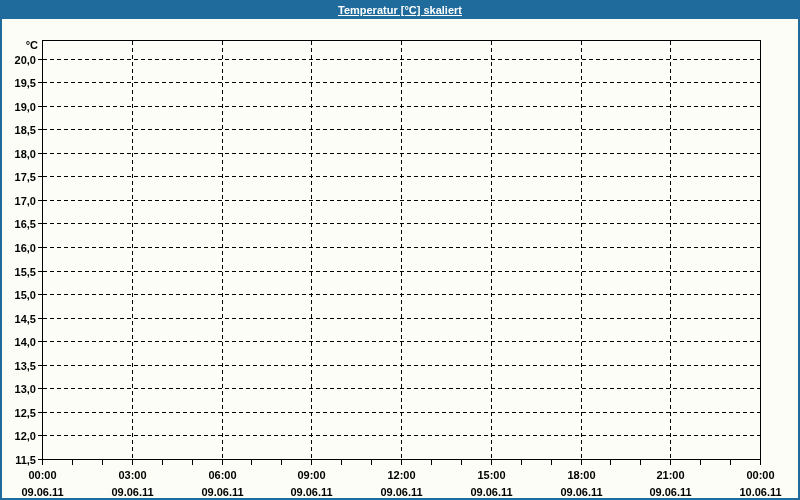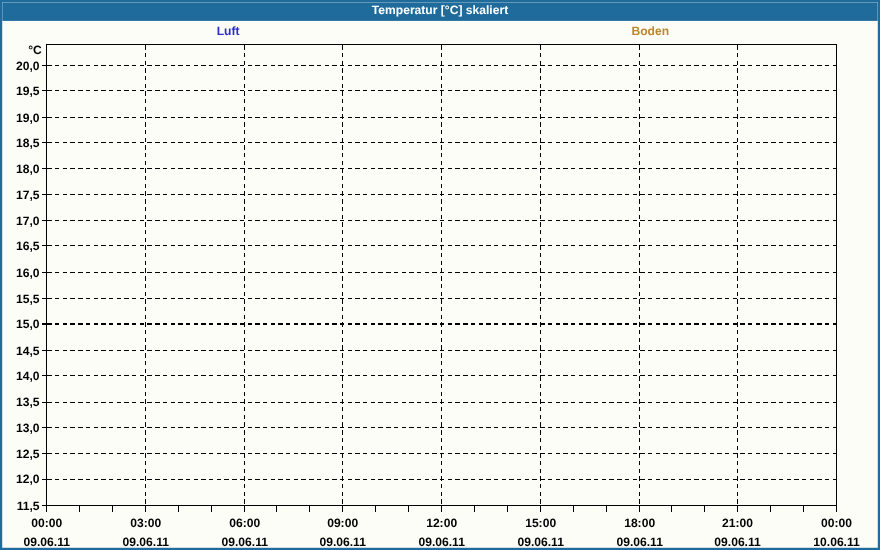--- a/index.html
+++ b/index.html
@@ -5,39 +5,35 @@
   * { margin:0; padding:0; box-sizing:border-box; }
   html,body { width:800px; height:500px; }
   body { font-family:"Liberation Sans","DejaVu Sans",sans-serif; background:#fff; }
   .window {
     position:relative; width:800px; height:500px;
     border:2px solid #1e6b9c; background:#fdfdf8; overflow:hidden;
   }
   .titlebar {
     position:absolute; left:0; top:0; width:796px; height:17px;
     background:#1e6b9c; color:#fff; text-align:center;
-    font-size:11px; font-weight:bold; line-height:16px;
+    font-size:11px; font-weight:bold; line-height:16px;text-decoration:underline;
   }
   .legend { position:absolute; left:0; top:17px; width:796px; height:20px; }
   .legend span { position:absolute; top:4px; font-size:11px; font-weight:bold; white-space:nowrap; }
   .legend .luft  { left:195px; color:#2d2dcb; }
   .legend .boden { left:572px; color:#bd8732; }
   svg.chart { position:absolute; left:0; top:0; width:796px; height:496px; }
   svg text { font-family:"Liberation Sans","DejaVu Sans",sans-serif; font-size:11px; font-weight:bold; fill:#000; }
 </style>
 </head>
 <body>
 
 <div class="window" style="border-color: rgb(30, 107, 156); background: rgb(253, 253, 248);">
   <div class="titlebar" style="background: rgb(30, 107, 156); color: rgb(255, 255, 255);">
     <span>Temperatur [°C] skaliert</span>
-  </div>
-  <div class="legend">
-    <span class="luft" style="color: rgb(45, 45, 203);">Luft</span>
-    <span class="boden" style="color: rgb(189, 135, 50);">Boden</span>
   </div>
   <svg class="chart" width="796" height="496" viewBox="0 0 796 496" xmlns="http://www.w3.org/2000/svg">
       <rect x="40.5" y="38.5" width="718" height="419" fill="#fdfdf8" stroke="#000000" stroke-width="1" shape-rendering="crispEdges"></rect>
       <line x1="41" y1="57.5" x2="758" y2="57.5" stroke="#000000" stroke-width="1" stroke-dasharray="4 3" shape-rendering="crispEdges"></line>
       <line x1="36" y1="57.5" x2="40" y2="57.5" stroke="#000000" stroke-width="1" shape-rendering="crispEdges"></line>
       <text x="34" y="61.5" text-anchor="end">20,0</text>
       <line x1="41" y1="80.5" x2="758" y2="80.5" stroke="#000000" stroke-width="1" stroke-dasharray="4 3" shape-rendering="crispEdges"></line>
       <line x1="36" y1="80.5" x2="40" y2="80.5" stroke="#000000" stroke-width="1" shape-rendering="crispEdges"></line>
       <text x="34" y="84.5" text-anchor="end">19,5</text>
       <line x1="41" y1="104.5" x2="758" y2="104.5" stroke="#000000" stroke-width="1" stroke-dasharray="4 3" shape-rendering="crispEdges"></line>

